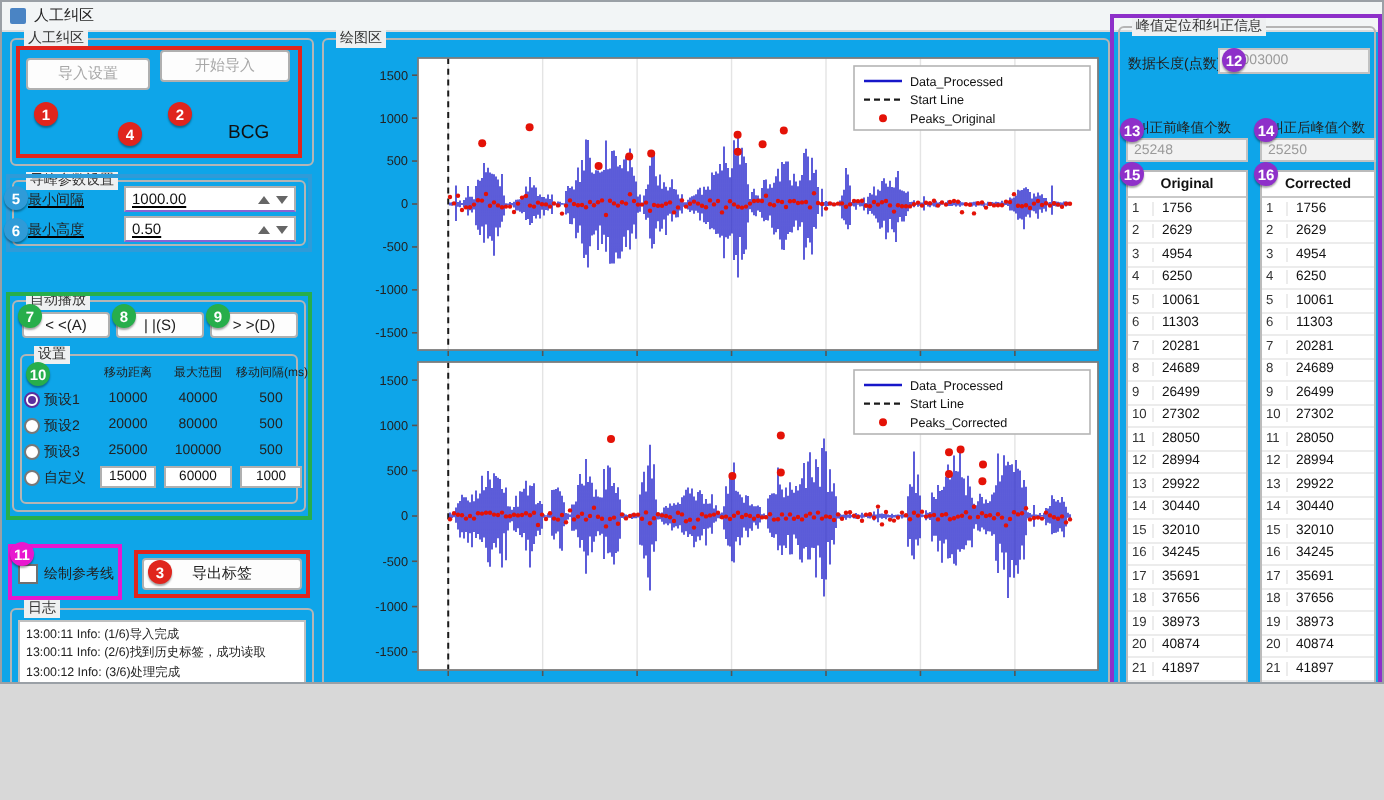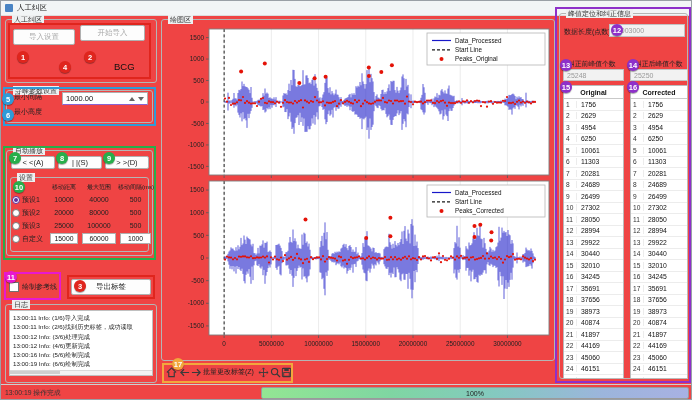--- a/index.html
+++ b/index.html
@@ -1,32 +1,32 @@
 <!DOCTYPE html>
 <html><head>
 <meta charset="utf-8">
 <style>
   html,body{margin:0;padding:0;}
   body{width:692px;height:400px;font-family:"Liberation Sans","DejaVu Sans",sans-serif;background:#d8d8d8;}
-  #win{position:relative;width:692px;height:400px;background:#ef4444;border:1px solid #9aa0a6;box-sizing:border-box;overflow:hidden;}
+  #win{position:relative;width:692px;height:342px;background:#0ea5e9;border:1px solid #9aa0a6;box-sizing:border-box;overflow:hidden;}
   
   #titlebar{position:absolute;left:0;top:0;width:100%;height:14px;background:#f2f5f6;border-bottom:1px solid #dcdcdc;display:flex;align-items:center;}
   #titlebar .appicon{width:8px;height:8px;background:#4a84c4;border-radius:1px;margin:0 4px 0 4px;}
   #titlebar .title{font-size:7.5px;color:#222;}
   
   .groupbox{position:absolute;border:1px solid #b5b5b5;border-radius:3px;box-sizing:border-box;}
   .gb-title{position:absolute;top:-5px;left:6px;background:#eef0f1;padding:0 2px;font-size:7px;color:#333;white-space:nowrap;line-height:9px;}
   .ann{position:absolute;border:2px solid #000;box-sizing:border-box;z-index:5;pointer-events:none;}
   .btn{position:absolute;background:#fdfdfd;border:1px solid #b0b0b0;border-radius:2px;font-size:7.5px;color:#222;display:flex;align-items:center;justify-content:center;box-sizing:border-box;cursor:default;white-space:nowrap;}
   .btn.disabled{color:#a8a8a8;}
   .badge{position:absolute;width:12px;height:12px;border-radius:50%;color:#fff;font-size:7.5px;font-weight:bold;display:flex;align-items:center;justify-content:center;z-index:9;box-shadow:0 1px 1px rgba(0,0,0,.35);}
   .field{position:absolute;background:#f2f2f2;border:1px solid #c2c2c2;box-sizing:border-box;font-size:7px;color:#9a9a9a;display:flex;align-items:center;padding-left:3px;}
   .lbl{position:absolute;font-size:7px;color:#222;white-space:nowrap;}
   
-  .spinrow{display:flex;align-items:flex-start;justify-content:space-between;height:15px;}
+  .spinrow{display:flex;align-items:center;justify-content:space-between;height:15px;text-decoration:underline;}
   .spin{width:86px;height:13px;background:#fff;border:1px solid #b0b0b0;border-bottom:1px solid #8a63d2;box-sizing:border-box;display:flex;align-items:center;justify-content:space-between;padding:0 3px;font-size:7.5px;color:#111;}
   .chevs{display:flex;gap:3px;align-items:center;}
   .chev-up{width:0;height:0;border-left:3px solid transparent;border-right:3px solid transparent;border-bottom:4px solid #666;}
   .chev-down{width:0;height:0;border-left:3px solid transparent;border-right:3px solid transparent;border-top:4px solid #666;}
   
   #sgrid{position:absolute;left:10px;top:182px;width:142px;display:grid;grid-template-columns:37px 32px 38px 35px;row-gap:2px;z-index:2;}
   #sgrid .hcell{font-size:6px;color:#222;text-align:center;white-space:nowrap;line-height:9px;}
   #sgrid .rcell{display:flex;align-items:center;font-size:7px;color:#222;height:11px;}
   #sgrid .vcell{font-size:7px;color:#222;text-align:center;line-height:11px;}
   #sgrid .mini-input{background:#fff;border:1px solid #b0b0b0;box-sizing:border-box;height:11px;font-size:6.8px;line-height:9px;text-align:center;color:#111;margin:0 2px;}
@@ -87,20 +87,27 @@
       <span class="spin">
         <span>1000.00</span>
         <span class="chevs">
             <span class="chev-up"></span>
             <span class="chev-down"></span>
           </span>
       </span>
     </div>
     <div class="spinrow">
       <span class="lbl" style="position:static;">最小高度</span>
+      <span class="spin">
+        <span>0.50</span>
+        <span class="chevs">
+            <span class="chev-up"></span>
+            <span class="chev-down"></span>
+          </span>
+      </span>
     </div>
   </div>
 
   <div class="ann" style="left: 2px; top: 145px; width: 153px; height: 114px; border-color: rgb(39, 174, 75);"></div>
   <div class="groupbox" style="left:5px;top:149px;width:147px;height:106px;">
     <span class="gb-title">自动播放</span>
   </div>
   <div class="btn" style="left:10px;top:155px;width:44px;height:13px;">&lt; &lt;(A)</div>
   <div class="btn" style="left:57px;top:155px;width:44px;height:13px;">| |(S)</div>
   <div class="btn" style="left:104px;top:155px;width:44px;height:13px;">&gt; &gt;(D)</div>

